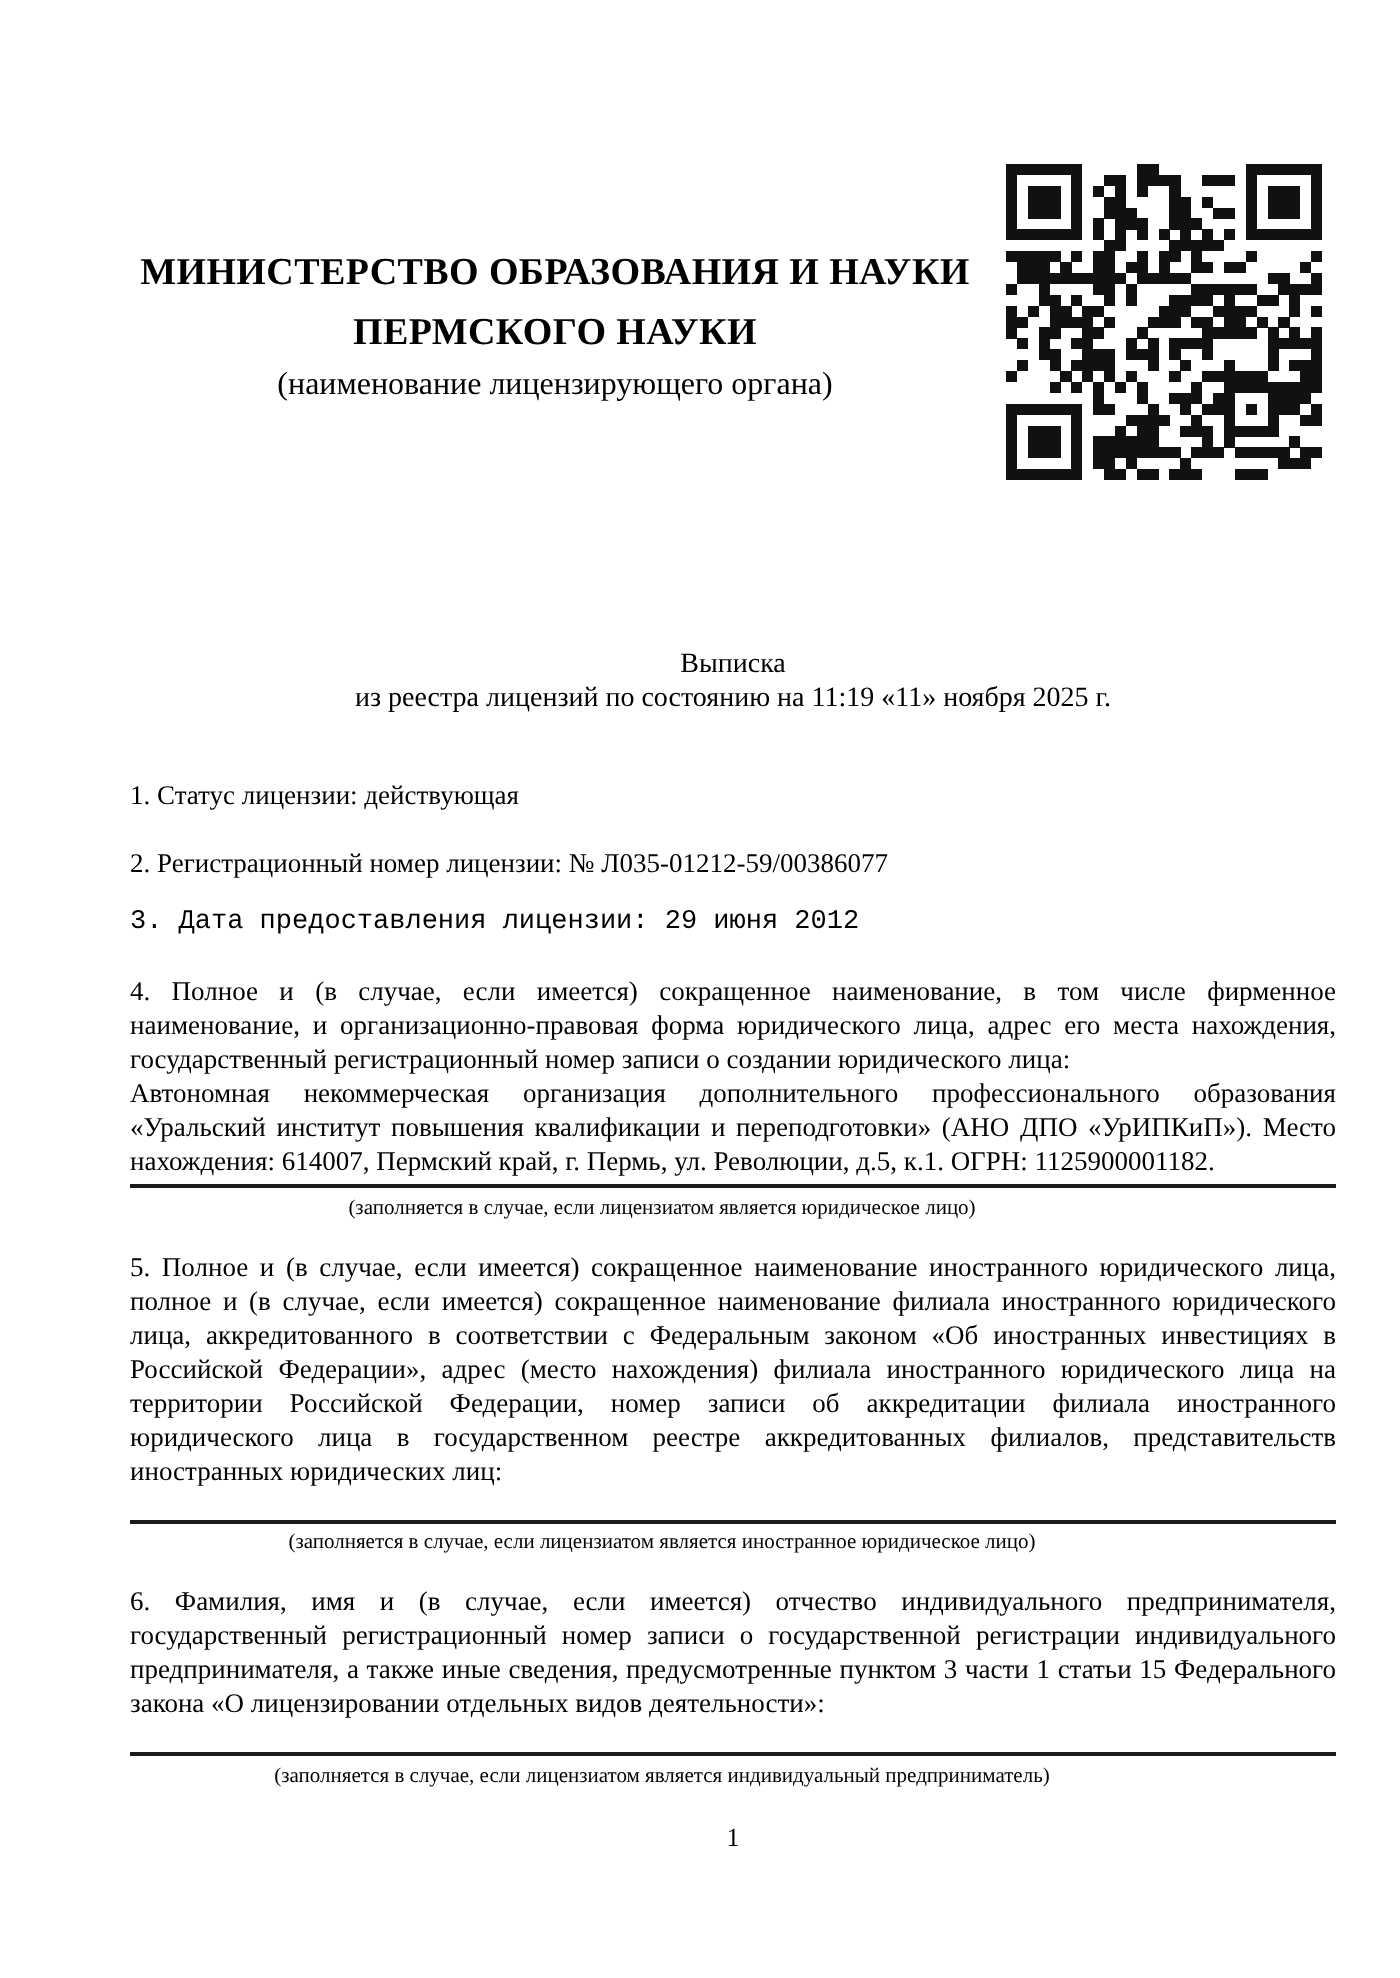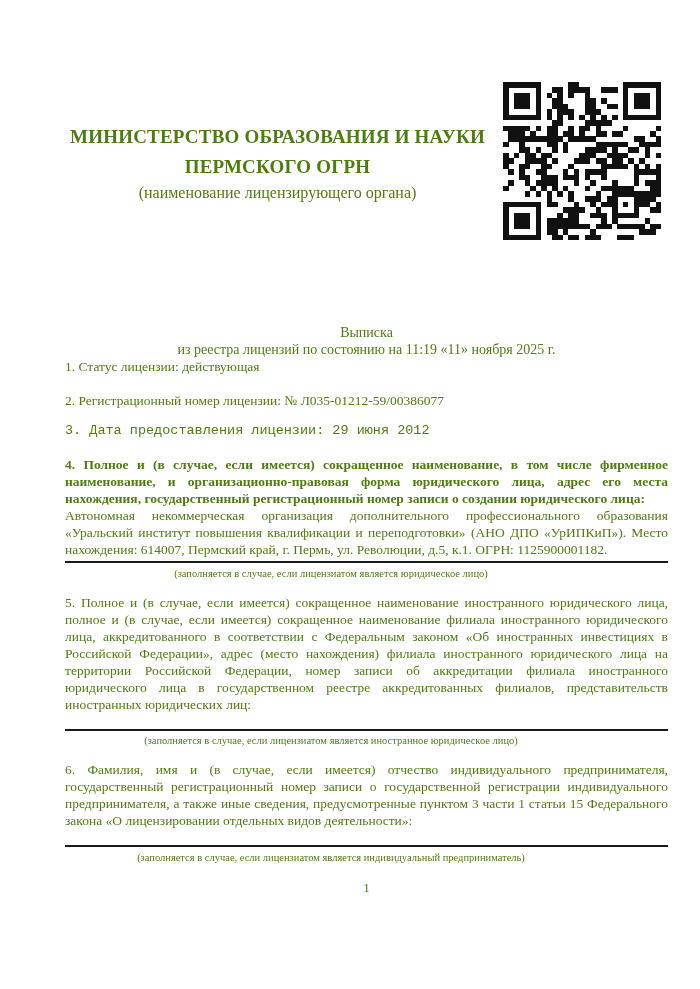--- a/index.html
+++ b/index.html
@@ -7,21 +7,21 @@
   body {
     font-family: "Liberation Serif", "DejaVu Serif", serif;
     -webkit-font-smoothing: antialiased;
   }
   .page {
     position: relative;
     width: 700px;
     height: 989px;
     margin: 0 auto;
     background: #ffffff;
-    color: #4d7c0f;
+    color: #000000;
     padding: 0 32px 0 65px;
     overflow: hidden;
   }
   
   .header-zone { position: relative; height: 240px; }
   .ministry {
     position: absolute;
     left: 0; top: 122px;
     width: 425px;
     text-align: center;
@@ -58,25 +58,25 @@
     width: 532px;
     text-align: center;
     font-size: 10.5px;
     line-height: 14px;
   }
   .rule {
     width: 603px;
     height: 0;
     border-top: 2px solid #1b1b1b;
   }
-  .mt-item1 { }
+  .mt-item1 { margin-top: 31px; }
   .mt-cap1  { margin-top: 3px; }
   .mt-item2 { margin-top: 17px; }
   .mt-item3 { margin-top: 13px; font-family: Liberation Mono, monospace; }
-  .mt-item4 { margin-top: 17px; font-weight: bold; }
+  .mt-item4 { margin-top: 17px; }
   .mt-rule4 { margin-top: 3px; }
   .mt-cap4  { margin-top: 4px; }
   .mt-item5 { margin-top: 13px; }
   .mt-rule5 { margin-top: 16px; }
   .mt-cap5  { margin-top: 3px; }
   .mt-item6 { margin-top: 13px; }
   .mt-rule6 { margin-top: 16px; }
   .mt-cap6  { margin-top: 4px; }
   .mt-item7 { margin-top: 19px; }
   .page-number {
@@ -87,21 +87,21 @@
   }
 </style>
 </head>
 <body>
 
 <div class="page">
 
   <div class="header-zone">
     <div class="ministry">
       <div class="ministry-line">МИНИСТЕРСТВО ОБРАЗОВАНИЯ И НАУКИ</div>
-      <div class="ministry-line">ПЕРМСКОГО ОГРН</div>
+      <div class="ministry-line">ПЕРМСКОГО НАУКИ</div>
       <div class="ministry-caption">(наименование лицензирующего органа)</div>
     </div>
     <div class="qr-box">
       <svg id="qr-svg" viewBox="0 0 29 29" xmlns="http://www.w3.org/2000/svg">
           <g fill="#111111" shape-rendering="crispEdges">
             <rect x="0" y="0" width="1.02" height="1.02"></rect>
             <rect x="1" y="0" width="1.02" height="1.02"></rect>
             <rect x="2" y="0" width="1.02" height="1.02"></rect>
             <rect x="3" y="0" width="1.02" height="1.02"></rect>
             <rect x="4" y="0" width="1.02" height="1.02"></rect>

